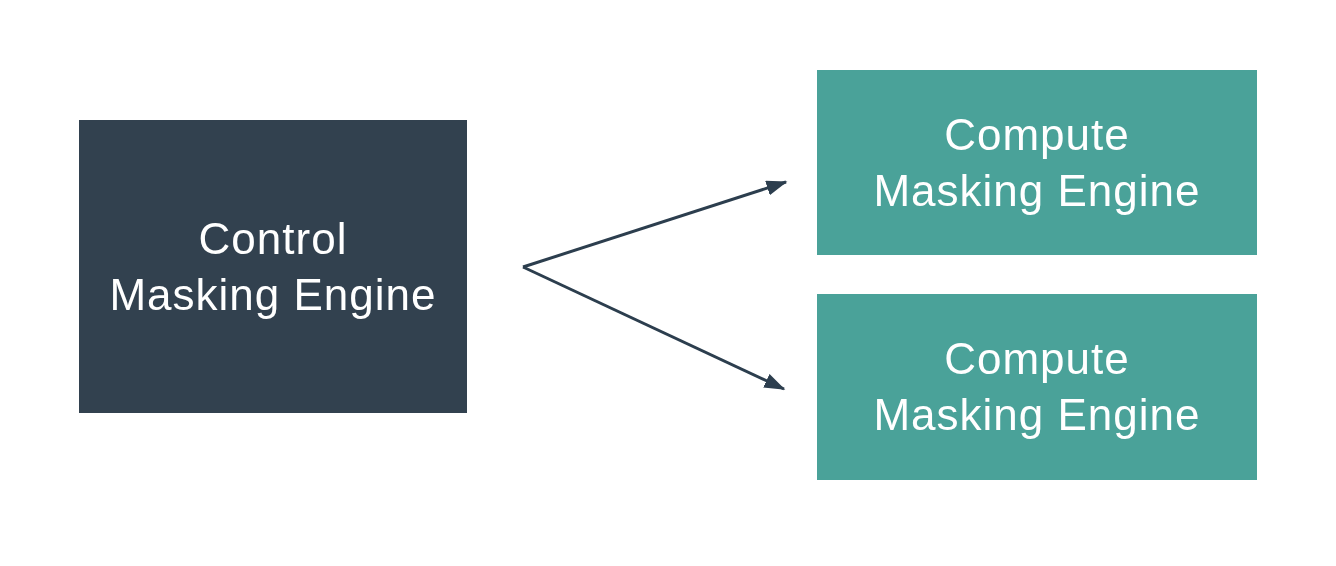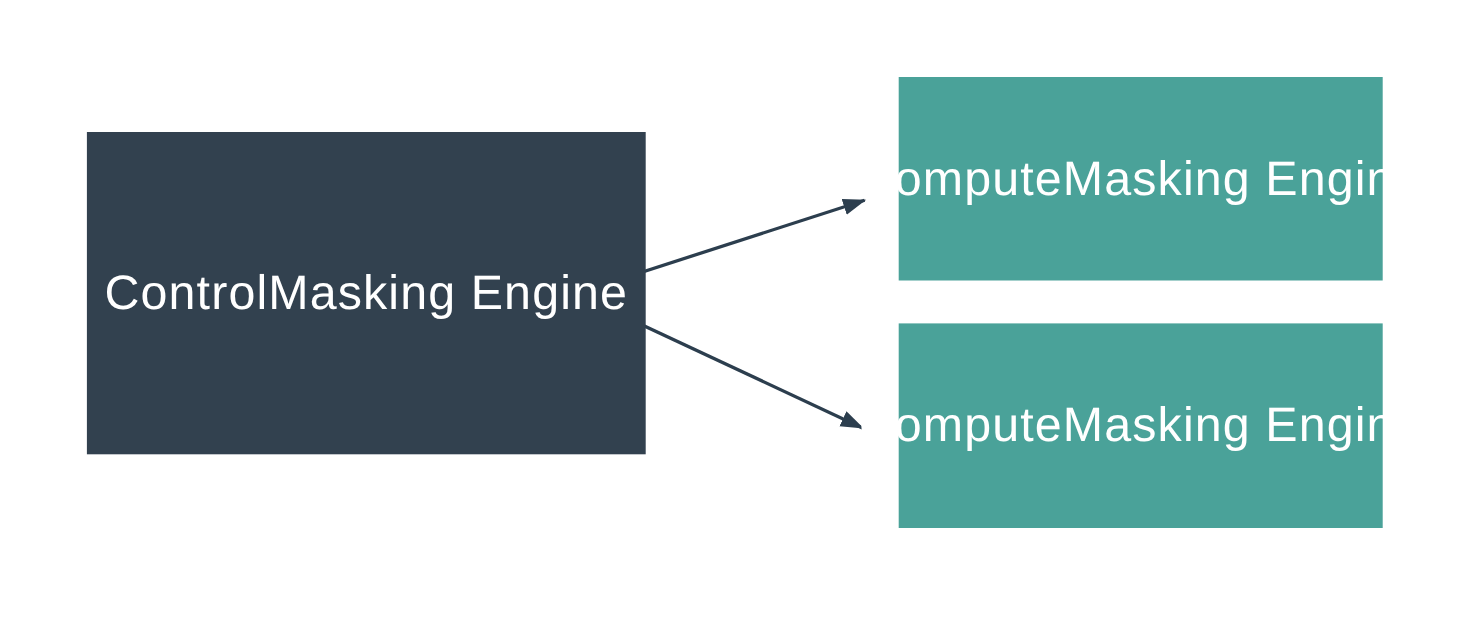--- a/index.html
+++ b/index.html
@@ -19,33 +19,33 @@
     position: absolute;
     left: 0;
     top: 0;
     width: 1336px;
     height: 566px;
     pointer-events: none;
   }
   .node {
     position: absolute;
     display: flex;
-    flex-direction: row;
+    flex-direction: column;
     align-items: center;
     justify-content: center;
     text-align: center;
     font-size: 44px;
     line-height: 56px;
     letter-spacing: 1px;
     font-weight: 400;
   }
   .node-control {
     left: 79px;
     top: 120px;
-    width: 508px;
+    width: 388px;
     height: 293px;
   }
   .node-compute-top {
     left: 817px;
     top: 70px;
     width: 440px;
     height: 185px;
   }
   .node-compute-bottom {
     left: 817px;

